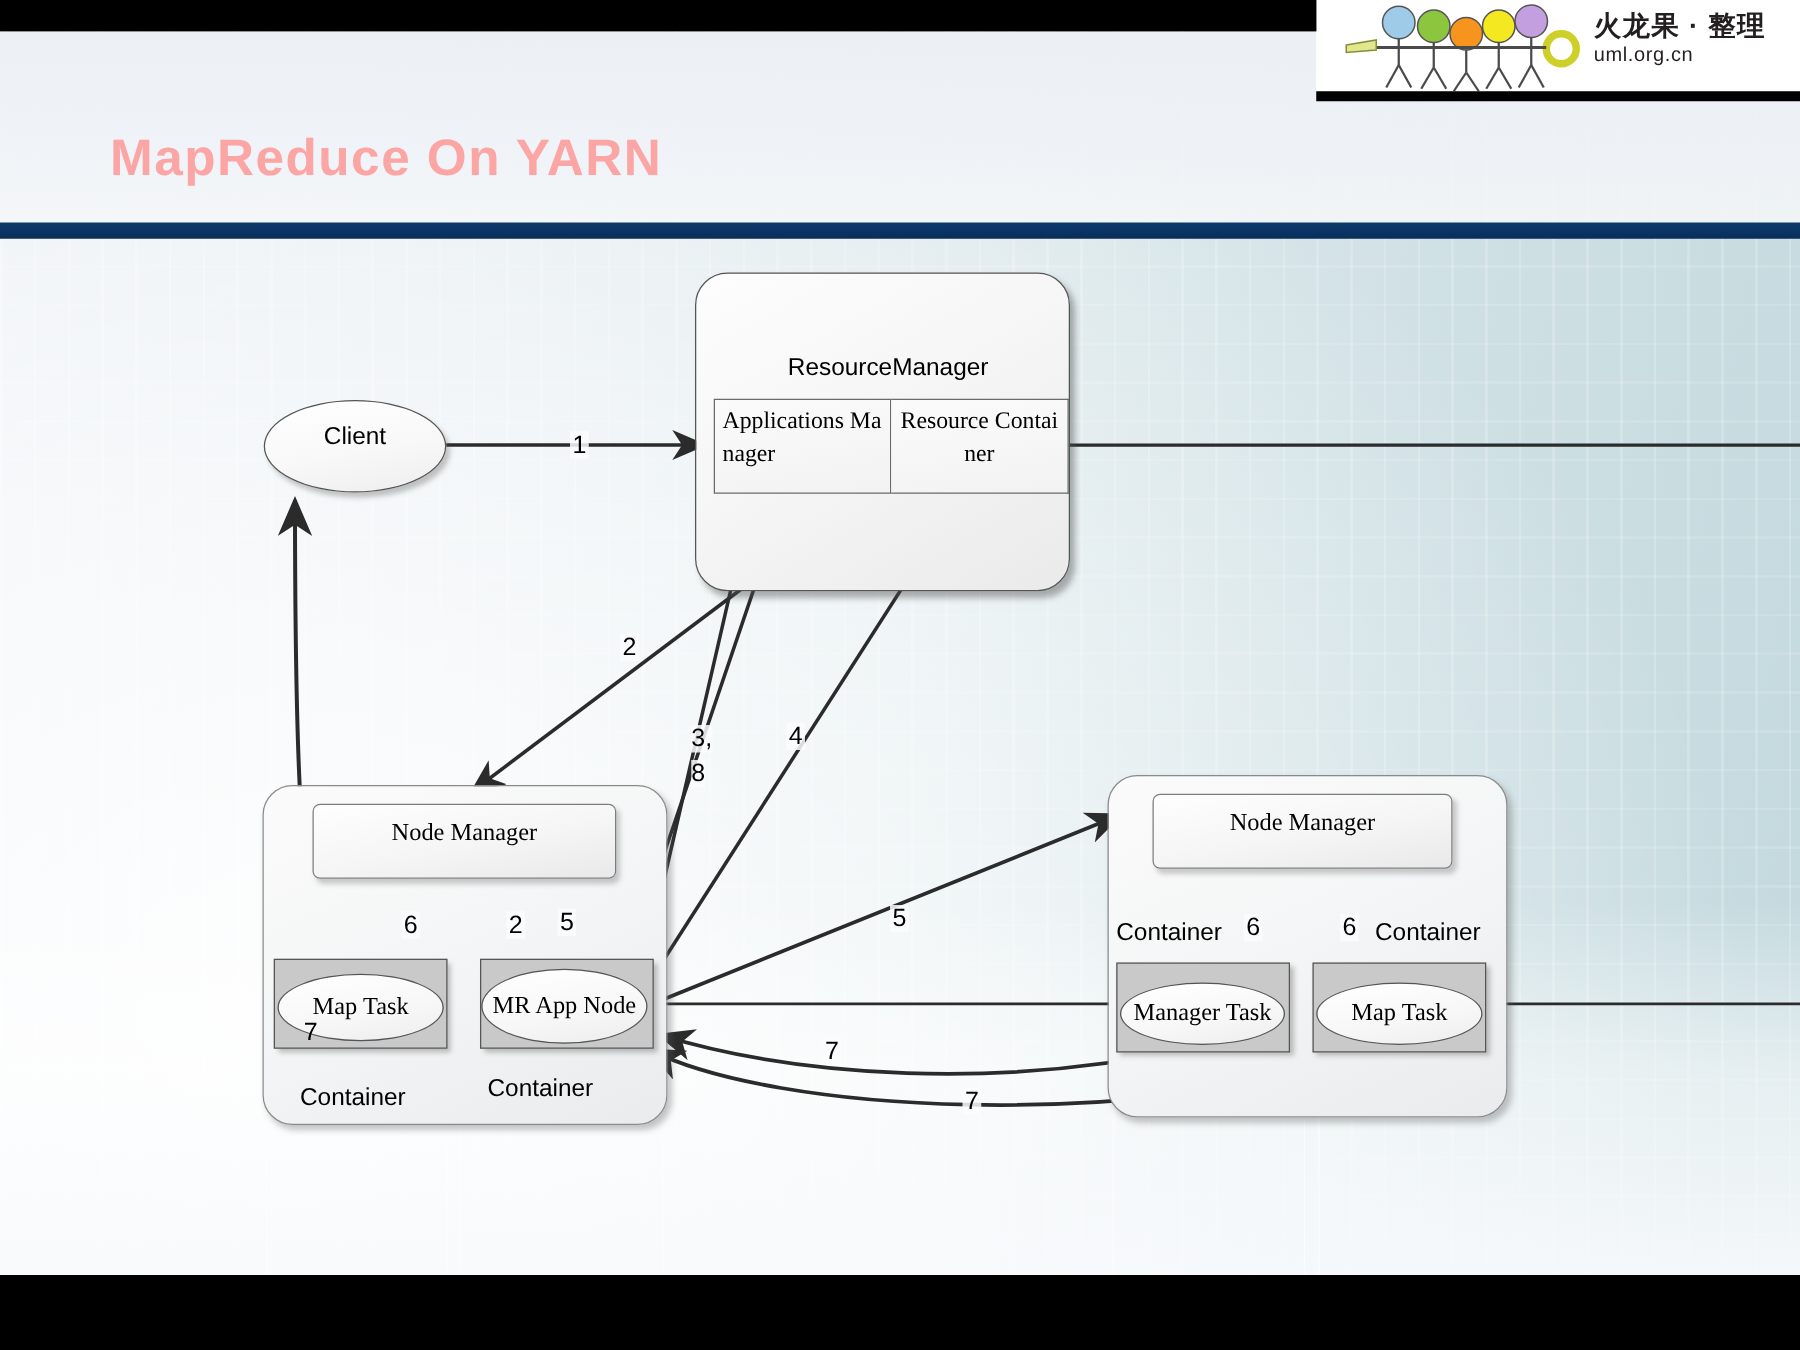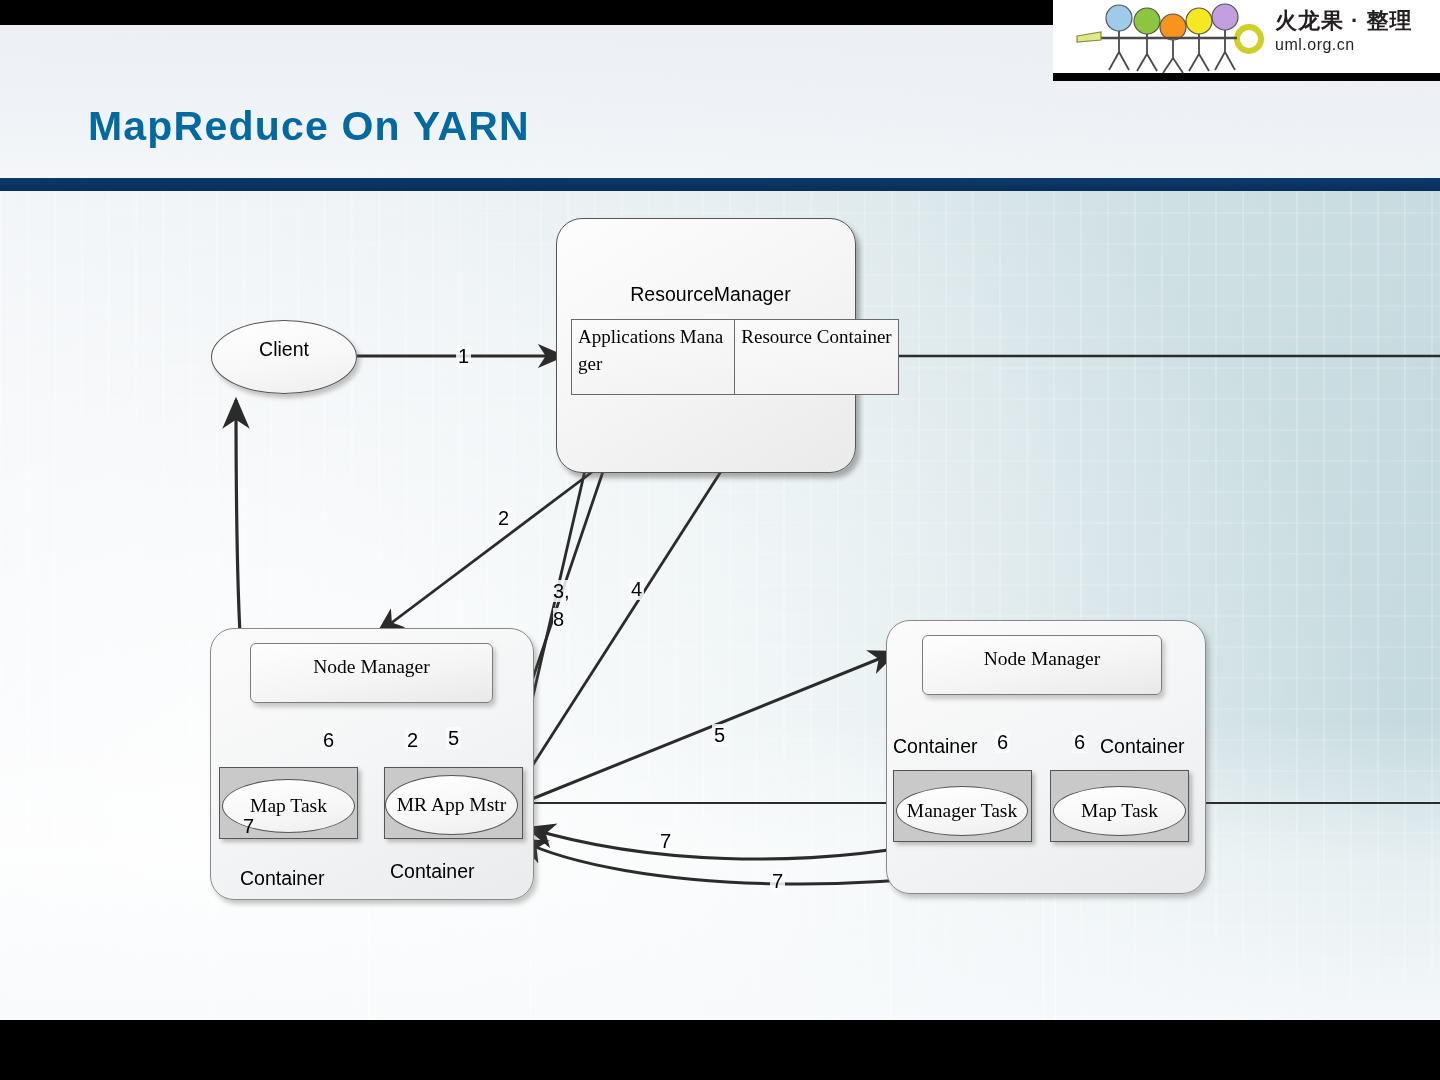--- a/index.html
+++ b/index.html
@@ -54,21 +54,21 @@
     background: rgba(255,255,255,0.55);
     pointer-events: none;
   }
   
   #title {
     position: absolute;
     left: 88px; top: 103px;
     font-size: 41px;
     font-weight: bold;
     letter-spacing: 1.2px;
-    color: #0369a1;
+    color: #fca5a5;
     white-space: nowrap;
   }
   #rule {
     position: absolute;
     left: 0; top: 178px;
     width: 1440px; height: 13px;
     background: linear-gradient(180deg, #0d3a6b 0%, #0a3464 55%, #092d58 100%);
   }
   
   #logo {
@@ -105,21 +105,21 @@
   }
   .rm-title {
     position: absolute; left: 66px; top: 52px; width: 175px;
     font-family: "Liberation Sans", sans-serif;
     font-size: 19.5px; color: #000; text-align: center; line-height: 25px;
     word-break: break-all;
     margin-top: 11px;
   }
   .rm-inner {
     position: absolute; left: 14px; top: 100px;
-    width: 328px; height: 76px;
+    width: 284px; height: 76px;
     display: flex;
   }
   .rm-cell {
     flex: 1 1 50%;
     border: 1.4px solid #6a6a6a;
     background: linear-gradient(170deg, #fbfbfb 0%, #f2f2f2 100%);
     font-family: "Liberation Serif", serif;
     font-size: 19px; color: #000;
     line-height: 27px;
     padding: 3px 4px 0 6px;
@@ -300,21 +300,21 @@
   </div>
 
   <div class="client-ellipse">Client</div>
 
   <div class="nm-container" id="nm-left"></div>
   <div class="nm-pill" id="nm-pill-left">Node Manager</div>
 
   <div class="ctr-box" id="ctr-1"></div>
   <div class="ctr-box" id="ctr-2"></div>
   <div class="task-ellipse" id="task-map-left">Map Task</div>
-  <div class="task-ellipse" id="task-mrapp">MR App Mstr</div>
+  <div class="task-ellipse" id="task-mrapp">MR App Node</div>
   <div class="ctr-label" id="clabel-1">Container</div>
   <div class="ctr-label" id="clabel-2">Container</div>
 
   <div class="nm-container" id="nm-right"></div>
   <div class="nm-pill" id="nm-pill-right">Node Manager</div>
 
   <div class="ctr-box" id="ctr-3"></div>
   <div class="ctr-box" id="ctr-4"></div>
   <div class="task-ellipse" id="task-reduce">Manager Task</div>
   <div class="task-ellipse" id="task-map-right">Map Task</div>

